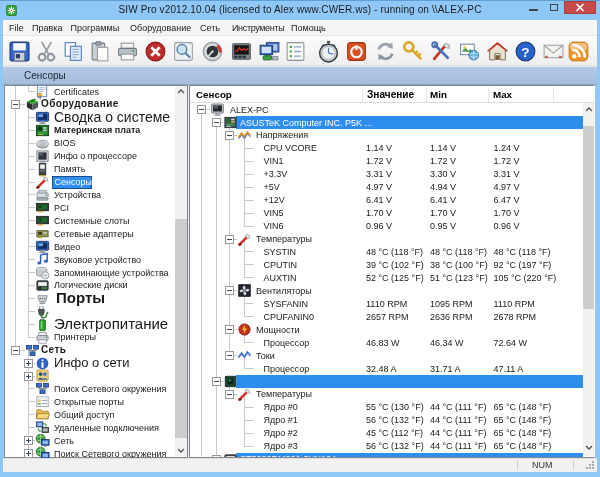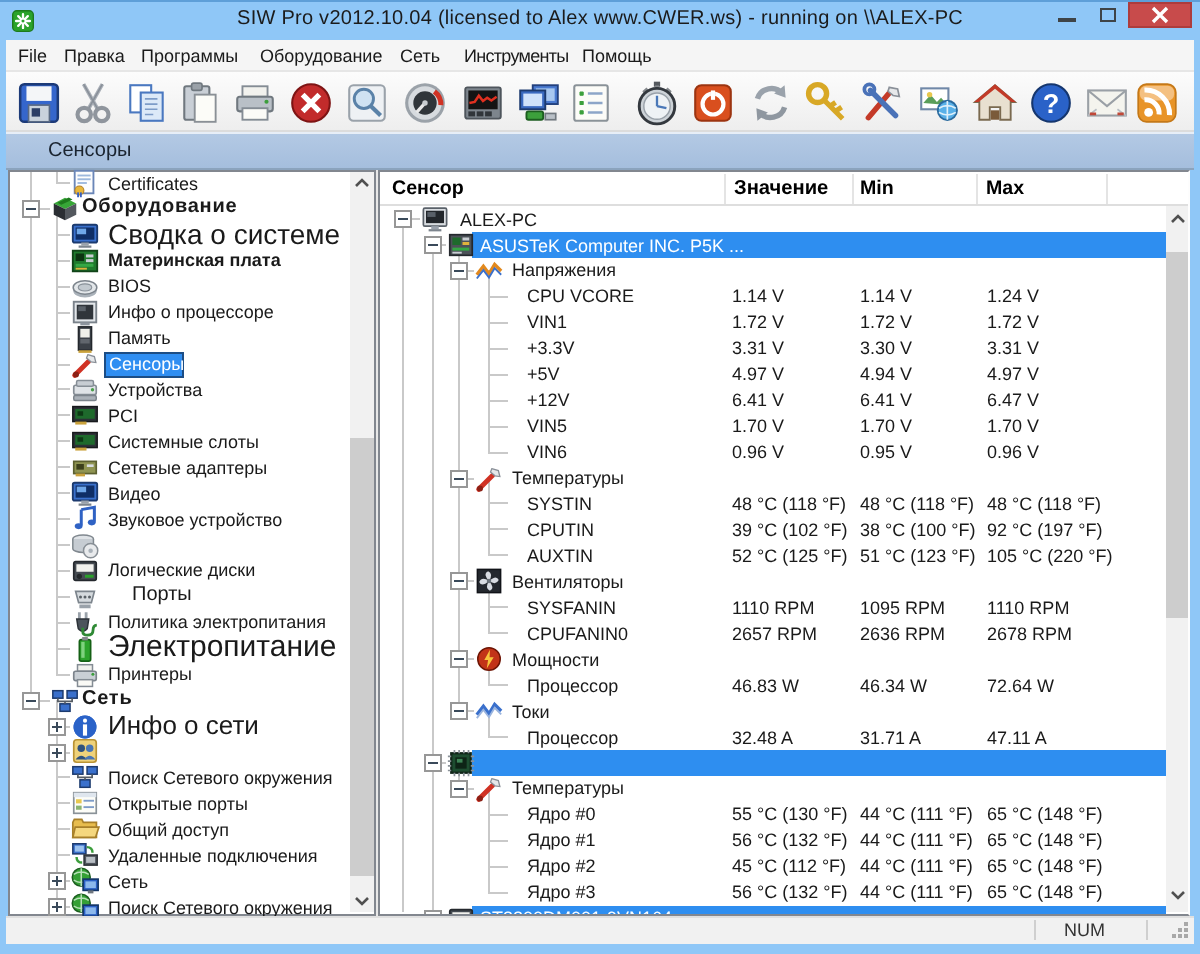--- a/index.html
+++ b/index.html
@@ -288,44 +288,44 @@
       <ellipse cx="11.6" cy="9.8" rx="2.1" ry="1.6" fill="#2f62c4"></ellipse>
     </svg>
 <div class="t" style="left:54px;top:253.6px;font-size:9px;line-height:12px;font-weight:normal;letter-spacing:0">Звуковое устройство</div>
 <div class="hl" style="left:28px;top:272.0px;width:7px"></div>
 <svg class="ab" style="left:35px;top:265.02px" width="15" height="15" viewBox="0 0 16 16">
       <ellipse cx="7" cy="4.8" rx="5.5" ry="2.2" fill="#dfe3e7" stroke="#80888f" stroke-width="0.8"></ellipse>
 <path d="M1.5 4.8 v5 a5.5 2.2 0 0 0 11 0 v-5" fill="#c6ccd2" stroke="#80888f" stroke-width="0.8"></path>
 <circle cx="11" cy="11" r="3.8" fill="#e8eaec" stroke="#888f96" stroke-width="0.8"></circle>
       <circle cx="11" cy="11" r="1.2" fill="#aab2ba"></circle>
     </svg>
+<div class="t" style="left:54px;top:266.5px;font-size:9px;line-height:12px;font-weight:normal;letter-spacing:0">Запоминающие устройства</div>
 <div class="hl" style="left:28px;top:284.9px;width:7px"></div>
 <svg class="ab" style="left:35px;top:277.95px" width="15" height="15" viewBox="0 0 16 16">
       <rect x="2" y="3" width="12" height="10" rx="1" fill="#454b52" stroke="#24282d" stroke-width="0.9"></rect>
 <rect x="3.4" y="4.4" width="9.2" height="4" fill="#f2f2ee"></rect>
       <circle cx="5" cy="10.8" r="1.4" fill="#23272b"></circle>
       <rect x="8" y="10" width="4.6" height="1.6" fill="#2ba02b"></rect>
     </svg>
 <div class="t" style="left:54px;top:279.4px;font-size:9px;line-height:12px;font-weight:normal;letter-spacing:0">Логические диски</div>
 <div class="hl" style="left:28px;top:297.9px;width:7px"></div>
 <svg class="ab" style="left:35px;top:290.88px" width="15" height="15" viewBox="0 0 16 16">
       <path d="M3 5 h10 l-1.6 6 h-6.8 z" fill="#d5dade" stroke="#7d858d" stroke-width="0.9"></path>
 <circle cx="5.6" cy="8" r="0.8" fill="#596066"></circle>
       <circle cx="8" cy="8" r="0.8" fill="#596066"></circle>
       <circle cx="10.4" cy="8" r="0.8" fill="#596066"></circle>
       <rect x="5" y="12" width="6" height="2" fill="#9aa2aa"></rect>
     </svg>
-<div class="t" style="left:66px;top:292.4px;font-size:10px;line-height:12px;font-weight:normal;letter-spacing:0">Порты</div>
+<div class="t" style="left:56px;top:292.4px;font-size:15px;line-height:12px;font-weight:bold;letter-spacing:0">Порты</div>
 <div class="hl" style="left:28px;top:310.8px;width:7px"></div>
 <svg class="ab" style="left:35px;top:303.81px" width="15" height="15" viewBox="0 0 16 16">
       <path d="M5 2.2 v3.6 M8.6 2.2 v3.6" stroke="#9aa2aa" stroke-width="1.5"></path>
 <path d="M3.6 5.8 h6.4 l-0.6 4 a2.6 2.6 0 0 1 -5.2 0z" fill="#4c545c" stroke="#2c3238" stroke-width="0.8"></path>
 <path d="M6.8 10.5 v2 q0 2 2.5 2 q3 0 3 -2.8 q0 -2.4 2 -2.6" stroke="#2f8a35" stroke-width="1.5" fill="none"></path>
     </svg>
-<div class="t" style="left:54px;top:305.3px;font-size:9px;line-height:12px;font-weight:normal;letter-spacing:0">Политика электропитания</div>
 <div class="hl" style="left:28px;top:323.7px;width:7px"></div>
 <svg class="ab" style="left:35px;top:316.74px" width="15" height="15" viewBox="0 0 16 16">
       <rect x="5" y="3" width="6" height="11.5" rx="1" fill="#2ca32c" stroke="#156015" stroke-width="0.9"></rect>
 <rect x="6.5" y="1.6" width="3" height="1.8" fill="#84888c"></rect>
       <rect x="6" y="4.2" width="1.8" height="8.5" fill="#7fd27f"></rect>
     </svg>
 <div class="t" style="left:54px;top:318.2px;font-size:15px;line-height:12px;font-weight:normal;letter-spacing:0">Электропитание</div>
 <div class="hl" style="left:28px;top:336.7px;width:7px"></div>
 <svg class="ab" style="left:35px;top:329.66999999999996px" width="15" height="15" viewBox="0 0 16 16">
       <rect x="4" y="2.5" width="8" height="3.5" fill="#f0f0ec" stroke="#848c94" stroke-width="0.8"></rect>

